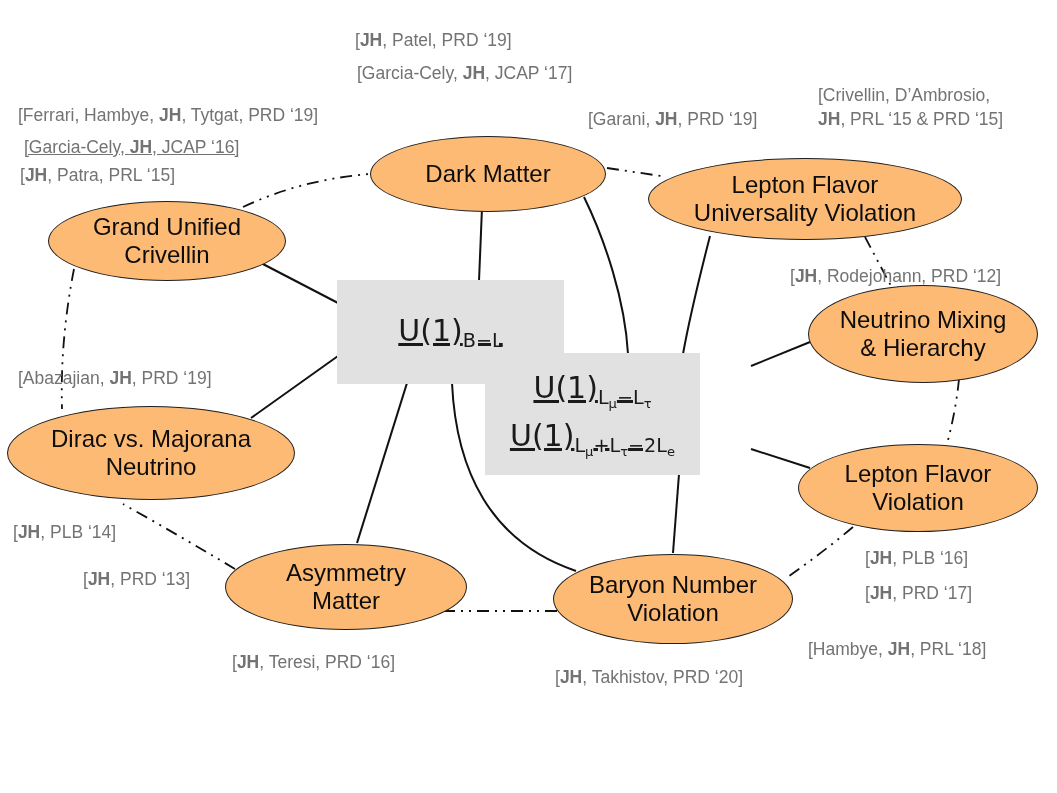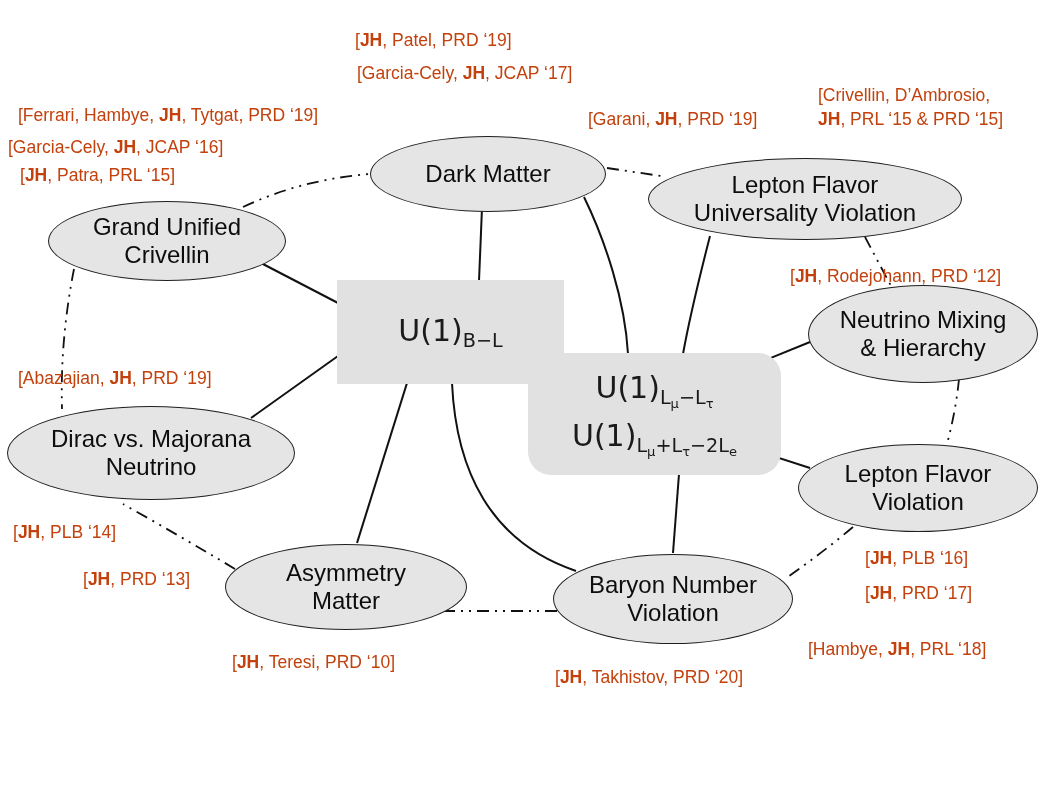--- a/index.html
+++ b/index.html
@@ -1,31 +1,31 @@
 <!DOCTYPE html>
 <html><head>
 <meta charset="utf-8">
 <style>
   html,body{margin:0;padding:0;background:#ffffff;}
   .canvas{position:relative;width:1057px;height:793px;background:#ffffff;overflow:hidden;
           font-family:"Liberation Sans", sans-serif;}
   svg.edges{position:absolute;left:0;top:0;z-index:1;}
   .edge{fill:none;stroke:#111111;stroke-width:2;}
   .edge.ring{stroke-width:1.8;stroke-dasharray:12 6 2 6 2 6;}
-  .node{position:absolute;z-index:2;background:#e5e5e5;border:1.4px solid #1f1f1f;border-radius:50%;
+  .node{position:absolute;z-index:2;background:#fdba74;border:1.4px solid #1f1f1f;border-radius:50%;
         display:flex;align-items:center;justify-content:center;text-align:center;
         color:#0d0d0d;font-size:24px;line-height:28px;}
   .node .lbl{display:block;}
   .ubox{position:absolute;z-index:2;background:#e1e1e1;display:flex;flex-direction:column;
         align-items:center;justify-content:center;color:#1a1a1a;
         font-family:"DejaVu Sans", sans-serif;font-size:30px;font-weight:400;}
-  .ubox .mline{line-height:1.45;white-space:nowrap;}
+  .ubox .mline{line-height:1.45;white-space:nowrap;text-decoration:underline;}
   .ubox .sub{font-size:0.64em;vertical-align:-0.32em;}
   .ubox .ss{font-size:0.68em;vertical-align:-0.28em;}
-  .cit{position:absolute;z-index:3;color:#c2410c;font-size:17.5px;white-space:nowrap;line-height:22px;}
+  .cit{position:absolute;z-index:3;color:#737373;font-size:17.5px;white-space:nowrap;line-height:22px;}
   .cit b{font-weight:700;}
 </style>
 </head>
 <body>
 
 <div class="canvas">
 
   <svg class="edges" width="1057" height="793" viewBox="0 0 1057 793">
 
     <path class="edge" d="M482,208 L479,281"></path>
@@ -46,21 +46,21 @@
     <path class="edge ring" d="M853,527 Q822,553 789,576"></path>
     <path class="edge ring" d="M557,611 L443,611"></path>
     <path class="edge ring" d="M235,569 Q180,536 123,504"></path>
     <path class="edge ring" d="M74,269 Q60,340 62,409"></path>
   </svg>
 
   <div class="ubox" style="left:337px;top:280px;width:227px;height:104px;">
     <div class="mline"><span>U(1)</span><span class="sub">B−L</span></div>
   </div>
 
-  <div class="ubox" style="left:528px;top:353px;width:253px;height:122px;border-radius:23px;">
+  <div class="ubox" style="left:485px;top:353px;width:215px;height:122px;">
     <div class="mline"><span>U(1)</span><span class="sub"><span>L</span><span class="ss">μ</span><span>−</span><span>L</span><span class="ss">τ</span></span></div>
     <div class="mline"><span>U(1)</span><span class="sub"><span>L</span><span class="ss">μ</span><span>+</span><span>L</span><span class="ss">τ</span><span>−2</span><span>L</span><span class="ss">e</span></span></div>
   </div>
 
   <div class="node" style="left:370px;top:136px;width:234px;height:74px;">
     <span class="lbl">Dark Matter</span>
   </div>
 
   <div class="node" style="left:648px;top:158px;width:312px;height:80px;">
     <span>
@@ -107,28 +107,28 @@
   <div class="node" style="left:553px;top:554px;width:238px;height:88px;">
     <span>
         <span class="lbl">Baryon Number</span>
         <span class="lbl">Violation</span>
       </span>
   </div>
 
   <div class="cit" style="left:355px;top:29px;"><span>[</span><b>JH</b><span>, Patel, PRD ‘19]</span></div>
   <div class="cit" style="left:357px;top:62px;"><span>[Garcia-Cely, </span><b>JH</b><span>, JCAP ‘17]</span></div>
   <div class="cit" style="left:18px;top:104px;"><span>[Ferrari, Hambye, </span><b>JH</b><span>, Tytgat, PRD ‘19]</span></div>
-  <div class="cit" style="left:8px;top:136px;"><span>[Garcia-Cely, </span><b>JH</b><span>, JCAP ‘16]</span></div>
+  <div class="cit" style="left:24px;top:136px;text-decoration:underline;"><span>[Garcia-Cely, </span><b>JH</b><span>, JCAP ‘16]</span></div>
   <div class="cit" style="left:20px;top:164px;"><span>[</span><b>JH</b><span>, Patra, PRL ‘15]</span></div>
   <div class="cit" style="left:588px;top:108px;"><span>[Garani, </span><b>JH</b><span>, PRD ‘19]</span></div>
   <div class="cit" style="left:818px;top:84px;"><span>[Crivellin, D’Ambrosio,</span></div>
   <div class="cit" style="left:818px;top:108px;"><span></span><b>JH</b><span>, PRL ‘15 &amp; PRD ‘15]</span></div>
   <div class="cit" style="left:790px;top:265px;"><span>[</span><b>JH</b><span>, Rodejohann, PRD ‘12]</span></div>
   <div class="cit" style="left:865px;top:547px;"><span>[</span><b>JH</b><span>, PLB ‘16]</span></div>
   <div class="cit" style="left:865px;top:582px;"><span>[</span><b>JH</b><span>, PRD ‘17]</span></div>
   <div class="cit" style="left:808px;top:638px;"><span>[Hambye, </span><b>JH</b><span>, PRL ‘18]</span></div>
   <div class="cit" style="left:18px;top:367px;"><span>[Abazajian, </span><b>JH</b><span>, PRD ‘19]</span></div>
   <div class="cit" style="left:13px;top:521px;"><span>[</span><b>JH</b><span>, PLB ‘14]</span></div>
   <div class="cit" style="left:83px;top:568px;"><span>[</span><b>JH</b><span>, PRD ‘13]</span></div>
-  <div class="cit" style="left:232px;top:651px;"><span>[</span><b>JH</b><span>, Teresi, PRD ‘10]</span></div>
+  <div class="cit" style="left:232px;top:651px;"><span>[</span><b>JH</b><span>, Teresi, PRD ‘16]</span></div>
   <div class="cit" style="left:555px;top:666px;"><span>[</span><b>JH</b><span>, Takhistov, PRD ‘20]</span></div>
 
 </div>
 
 </body></html>

